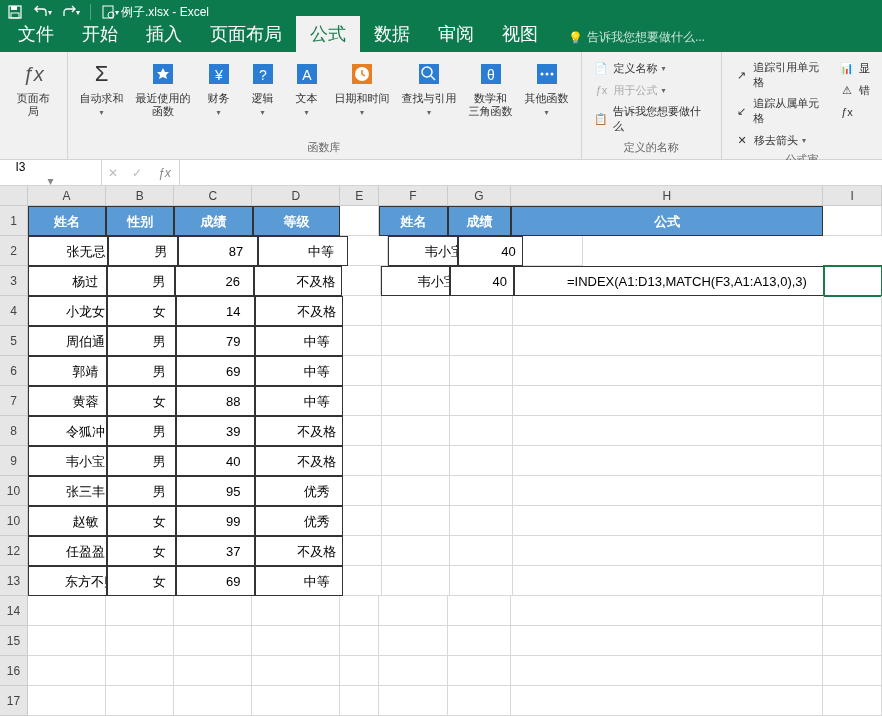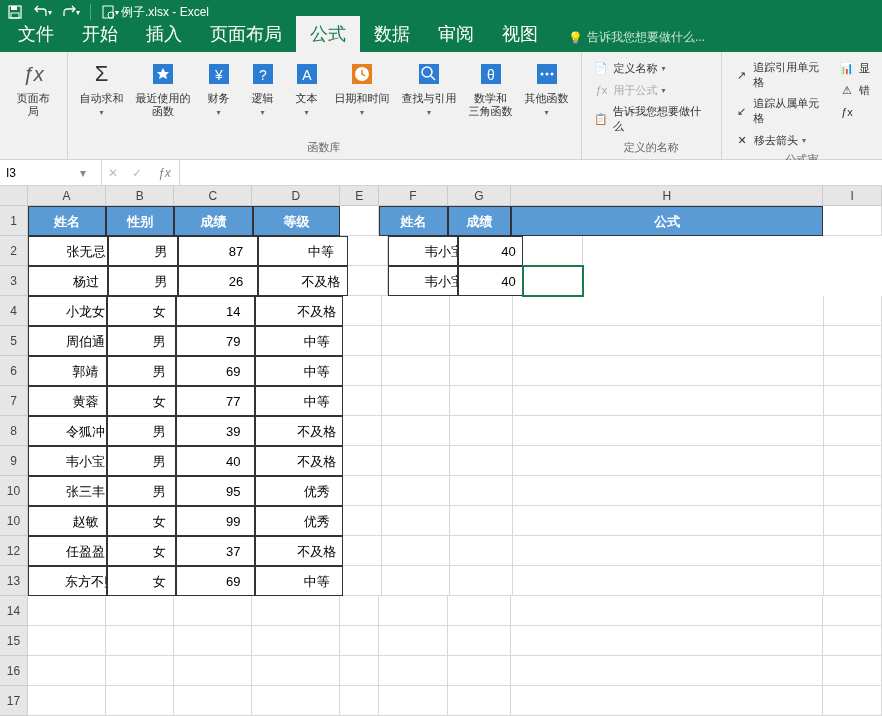--- a/index.html
+++ b/index.html
@@ -23,21 +23,21 @@
 .big-btn { display: flex; flex-direction: column; align-items: center; justify-content: flex-start; padding: 2px 6px; cursor: pointer; min-width: 44px; }
 .big-btn .icon-box { width: 32px; height: 32px; display: flex; align-items: center; justify-content: center; margin-bottom: 2px; }
 .big-btn .btn-text { font-size: 11px; line-height: 13px; text-align: center; color: #333; }
 .dd-arrow { font-size: 8px; color: #666; }
 .small-btn-col { display: flex; flex-direction: column; gap: 2px; padding: 2px; }
 .small-btn { display: flex; align-items: center; gap: 4px; font-size: 11px; color: #333; cursor: pointer; padding: 2px 4px; }
 .small-btn.disabled { color: #aaa; }
 .small-icon { width: 16px; height: 16px; display: inline-flex; align-items: center; justify-content: center; }
 
 .formula-bar { display: flex; height: 26px; border-bottom: 1px solid #d4d4d4; background: #fff; align-items: stretch; }
-.name-box { width: 102px; border-right: 1px solid #d4d4d4; display: flex; align-items: center; padding: 0 6px; font-size: 12px; }
+.name-box { width: 102px; border-right: 1px solid #d4d4d4; display: flex; align-items: center; padding: 0 6px; font-size: 12px; flex-direction: column; }
 .name-box input { border: none; outline: none; width: 70px; font-size: 12px; }
 .fb-dd { width: 14px; text-align: center; color: #888; cursor: pointer; }
 .fb-btns { display: flex; align-items: center; border-right: 1px solid #d4d4d4; padding: 0 4px; gap: 10px; }
 .fb-btn { color: #bbb; cursor: pointer; width: 14px; text-align: center; }
 .fb-fx { font-style: italic; color: #888; font-size: 12px; cursor: pointer; padding: 0 4px; }
 .fb-input { flex: 1; padding: 0 6px; }
 .fb-input input { border: none; outline: none; width: 100%; height: 100%; font-size: 12px; }
 
 .sheet { position: relative; }
 .corner { position: absolute; left: 0; top: 0; width: 28px; height: 20px; background: #e6e6e6; border-right: 1px solid #ccc; border-bottom: 1px solid #ccc; }
@@ -330,20 +330,21 @@
         <div class="cell w-i"></div>
       </div>
       <div class="row">
         <div class="cell w-a b-cell">杨过</div>
         <div class="cell w-b b-cell">男</div>
         <div class="cell w-c b-cell">26</div>
         <div class="cell w-d b-cell">不及格</div>
         <div class="cell w-e"></div>
         <div class="cell w-f b-cell">韦小宝</div>
         <div class="cell w-g b-cell">40</div>
+        <div class="cell w-h b-cell">=INDEX(A1:D13,MATCH(F3,A1:A13,0),3)</div>
         <div class="cell w-i selected"></div>
       </div>
       <div class="row">
         <div class="cell w-a b-cell">小龙女</div>
         <div class="cell w-b b-cell">女</div>
         <div class="cell w-c b-cell">14</div>
         <div class="cell w-d b-cell">不及格</div>
         <div class="cell w-e"></div>
         <div class="cell w-f"></div>
         <div class="cell w-g"></div>
@@ -368,21 +369,21 @@
         <div class="cell w-d b-cell">中等</div>
         <div class="cell w-e"></div>
         <div class="cell w-f"></div>
         <div class="cell w-g"></div>
         <div class="cell w-h"></div>
         <div class="cell w-i"></div>
       </div>
       <div class="row">
         <div class="cell w-a b-cell">黄蓉</div>
         <div class="cell w-b b-cell">女</div>
-        <div class="cell w-c b-cell">77</div>
+        <div class="cell w-c b-cell">88</div>
         <div class="cell w-d b-cell">中等</div>
         <div class="cell w-e"></div>
         <div class="cell w-f"></div>
         <div class="cell w-g"></div>
         <div class="cell w-h"></div>
         <div class="cell w-i"></div>
       </div>
       <div class="row">
         <div class="cell w-a b-cell">令狐冲</div>
         <div class="cell w-b b-cell">男</div>

